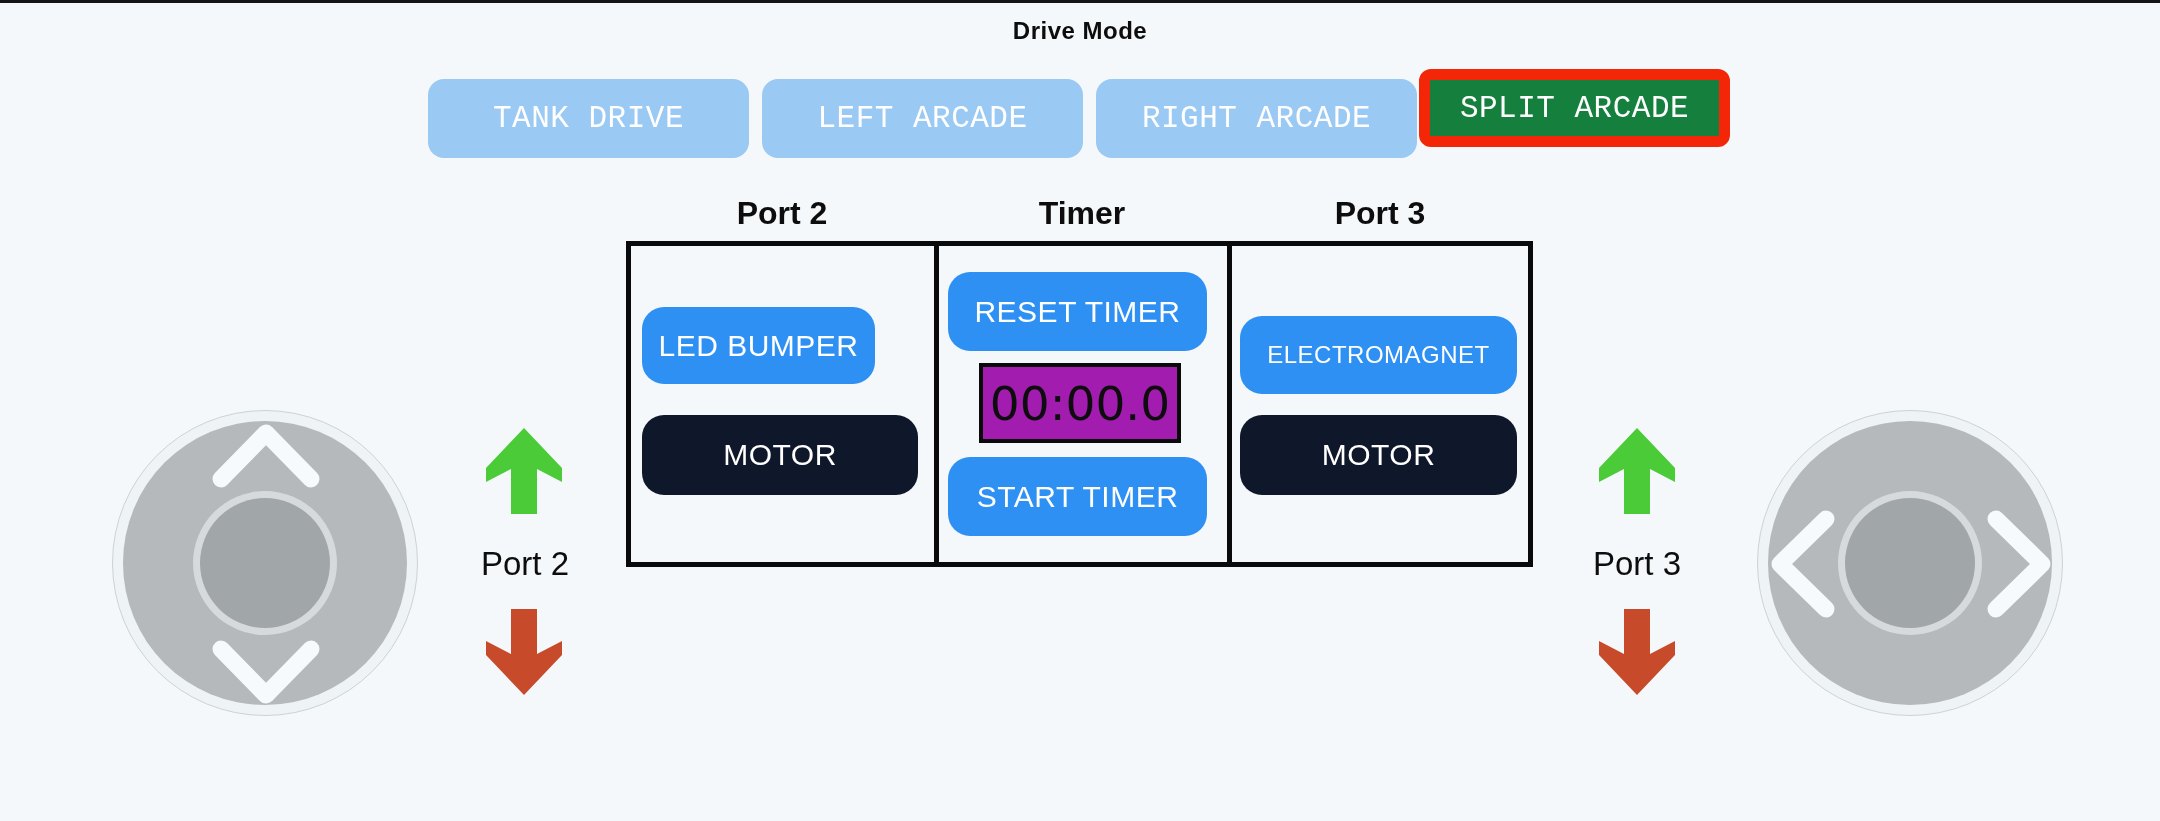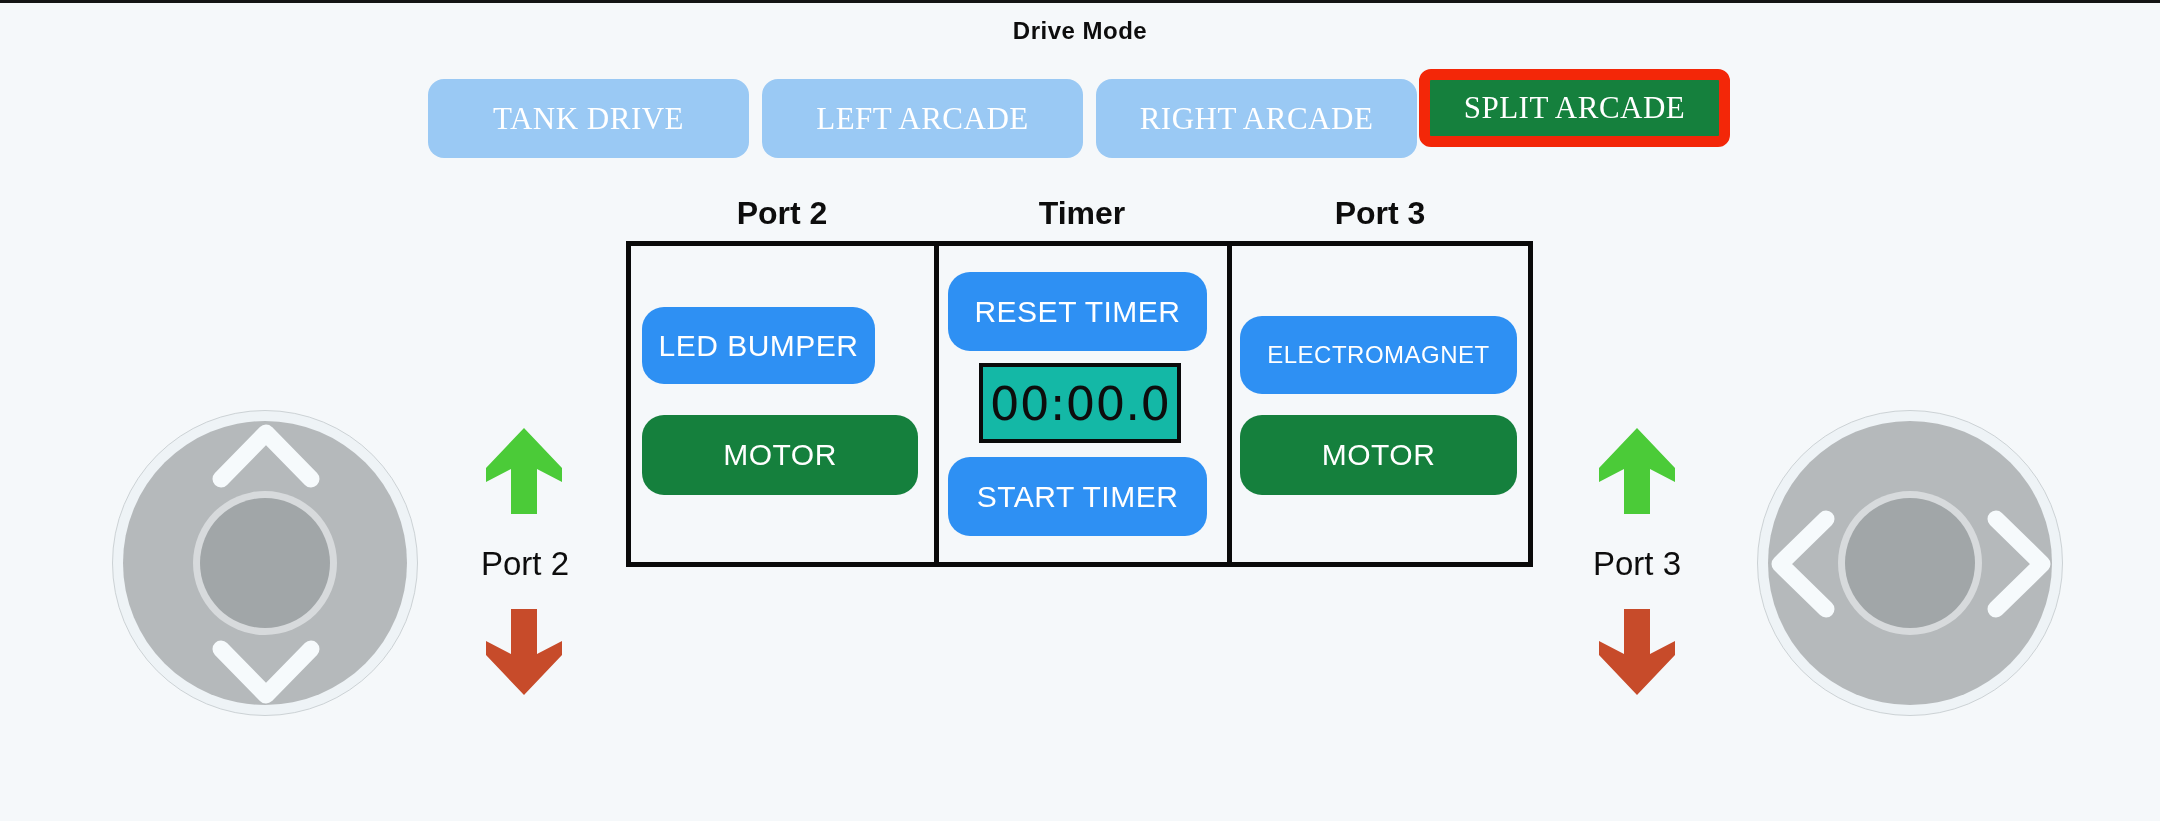--- a/index.html
+++ b/index.html
@@ -15,21 +15,21 @@
   
   .page-title{
     position:absolute;left:0;top:14px;width:2160px;
     text-align:center;font-size:24px;font-weight:bold;color:#0d0d0d;
     letter-spacing:0.5px;
   }
   
   .drive-btn{
     position:absolute;top:76px;width:321px;height:79px;
     background:#9ac9f4;border:none;border-radius:16px;
-    color:#ffffff;font-size:31px;font-family:Liberation Serif, serif;
+    color:#ffffff;font-size:31px;font-family:Liberation Mono, monospace;
     display:flex;align-items:center;justify-content:center;
     letter-spacing:0.5px;cursor:pointer;
   }
   .drive-btn.tank{left:428px;}
   .drive-btn.left-arcade{left:762px;}
   .drive-btn.right-arcade{left:1096px;}
   .drive-btn.split-arcade{
     left:1419px;top:66px;width:311px;height:78px;
     background:#15803d;border:11px solid #f32708;border-radius:12px;
   }
@@ -49,30 +49,30 @@
   .panel-divider{position:absolute;top:238px;width:5px;height:326px;background:#0a0a0a;}
   .divider-1{left:934px;}
   .divider-2{left:1227px;}
   .panel-btn{
     position:absolute;border:none;border-radius:22px;
     color:#ffffff;font-family:"Liberation Sans",sans-serif;
     display:flex;align-items:center;justify-content:center;
     font-size:30px;letter-spacing:0.5px;cursor:pointer;
   }
   .pb-active{background:#2e90f3;}
-  .pb-inactive{background:#15803d;}
+  .pb-inactive{background:#0f172a;}
   .led-bumper{left:642px;top:304px;width:233px;height:77px;}
   .motor-left{left:642px;top:412px;width:276px;height:80px;}
   .reset-timer{left:948px;top:269px;width:259px;height:79px;}
   .start-timer{left:948px;top:454px;width:259px;height:79px;}
   .electromagnet{left:1240px;top:313px;width:277px;height:78px;font-size:24px;}
   .motor-right{left:1240px;top:412px;width:277px;height:80px;}
   .timer-display{
     position:absolute;left:979px;top:360px;width:202px;height:80px;
-    background:#14b8a6;border:4px solid #0a0a0a;box-sizing:border-box;
+    background:#a21caf;border:4px solid #0a0a0a;box-sizing:border-box;
     display:flex;align-items:center;justify-content:center;
     font-family:"DejaVu Sans",sans-serif;font-size:47px;color:#0d0d0d;
   }
   
   .dir-arrow{position:absolute;width:80px;height:90px;}
   .up-left{left:484px;top:423px;}
   .down-left{left:484px;top:604px;}
   .up-right{left:1597px;top:423px;}
   .down-right{left:1597px;top:604px;}
   .port-label{

